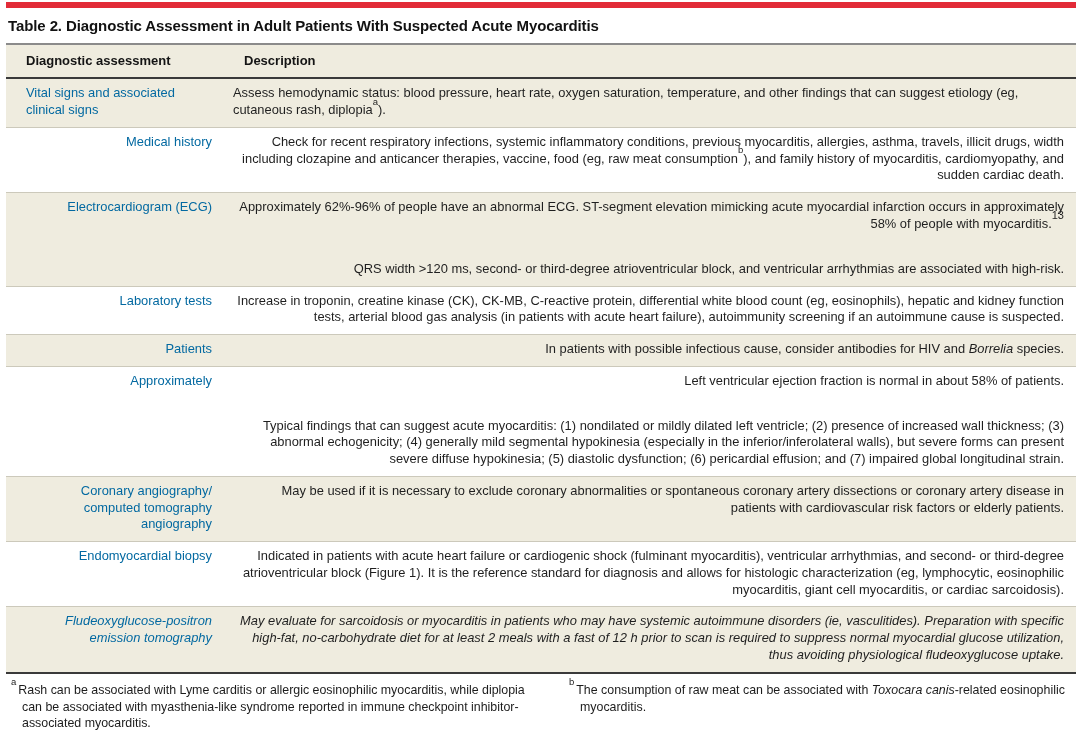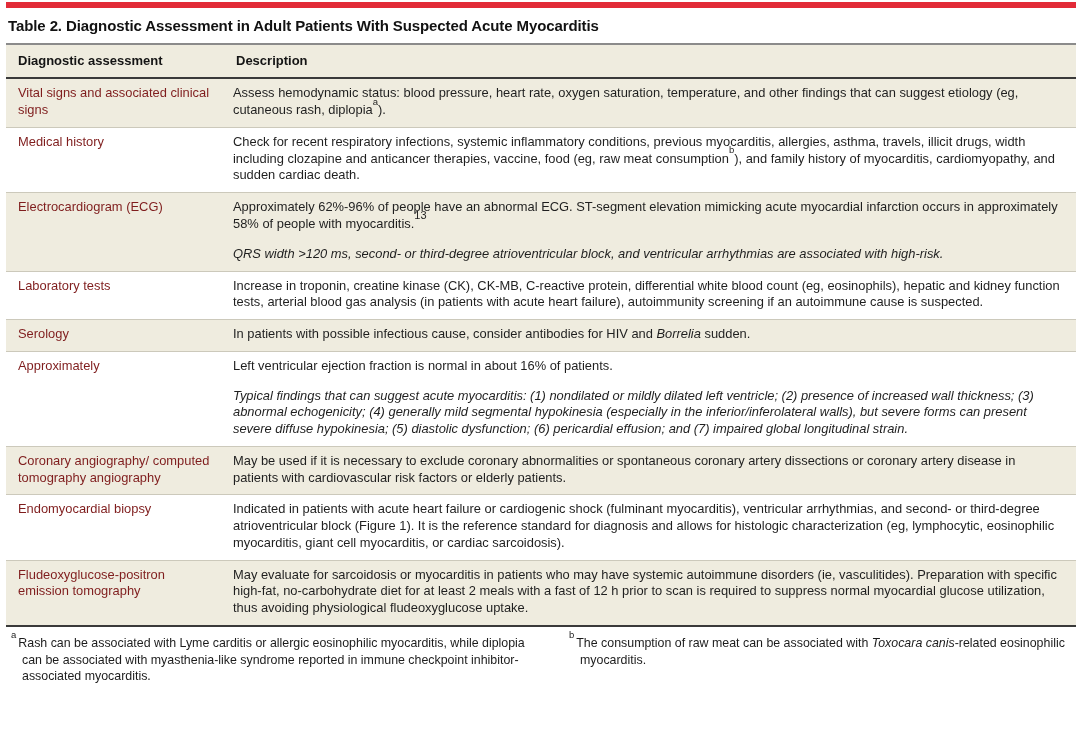--- a/index.html
+++ b/index.html
@@ -17,31 +17,31 @@
     -webkit-font-smoothing:antialiased;
   }
   .page{box-sizing:border-box;height:752px;display:flex;flex-direction:column;padding:2px 4px 8px 6px;}
   .accent-bar{height:6px;background:var(--accent);flex:0 0 auto;}
   .title{
     font-size:15px;font-weight:700;color:#121212;
     padding:8px 2px 7px 2px;border-bottom:2px solid #8b8b8b;letter-spacing:-0.1px;
   }
   table{border-collapse:collapse;width:100%;table-layout:fixed;}
   col.c1{width:218px;}
-  th,td{text-align:left;vertical-align:top;padding:6px 12px 8px 12px;}
+  th,td{text-align:left;vertical-align:top;padding:6px 12px 8px 20px;}
   thead th{
     background:var(--shade);font-weight:700;font-size:13px;
     border-bottom:2px solid var(--dark);padding-top:8px;padding-bottom:8px;color:#141414;
   }
   tbody tr:nth-child(odd){background:var(--shade);}
-  tbody tr + tr > th, tbody tr + tr > td{border-top:1px solid var(--light-rule);}
-  tbody tr:last-child > th, tbody tr:last-child > td{border-bottom:2px solid var(--dark);}
-  tbody th{font-weight:400;color:#7f1d1d;}
+  tbody tr + tr > th, tbody tr + tr > td{border-top:1px solid var(--light-rule);text-align:right;}
+  tbody tr:last-child > th, tbody tr:last-child > td{border-bottom:2px solid var(--dark);font-style:italic;}
+  tbody th{font-weight:400;color:#0369a1;}
   td.desc{padding-left:9px;}
-  .para + .para{margin-top:13px;font-style:italic;}
+  .para + .para{margin-top:28px;}
   sup{font-size:9.5px;line-height:0;position:relative;top:-4px;}
   sup.ref{font-family:Liberation Sans, sans-serif;font-size:11px;}
   em{font-style:italic;}
   .footnotes{
     display:grid;grid-template-columns:532px 1fr;column-gap:26px;
     padding:8px 2px 0 5px;font-size:12.4px;line-height:1.35;color:#1c1c1c;
   }
   .footnote{padding-left:11px;text-indent:-11px;}
   .footnote sup{margin-right:2px;}
 </style>
@@ -82,29 +82,29 @@
             <div class="para"><span>QRS width &gt;120 ms, second- or third-degree atrioventricular block, and ventricular arrhythmias are associated with high-risk.</span></div>
           </td>
         </tr>
         <tr>
           <th>Laboratory tests</th>
           <td class="desc">
             <div class="para"><span>Increase in troponin, creatine kinase (CK), CK-MB, C-reactive protein, differential white blood count (eg, eosinophils), hepatic and kidney function tests, arterial blood gas analysis (in patients with acute heart failure), autoimmunity screening if an autoimmune cause is suspected.</span></div>
           </td>
         </tr>
         <tr>
-          <th>Serology</th>
+          <th>Patients</th>
           <td class="desc">
-            <div class="para"><span>In patients with possible infectious cause, consider antibodies for HIV and </span><em>Borrelia</em><span> sudden.</span></div>
+            <div class="para"><span>In patients with possible infectious cause, consider antibodies for HIV and </span><em>Borrelia</em><span> species.</span></div>
           </td>
         </tr>
         <tr>
           <th>Approximately</th>
           <td class="desc">
-            <div class="para"><span>Left ventricular ejection fraction is normal in about 16% of patients.</span></div>
+            <div class="para"><span>Left ventricular ejection fraction is normal in about 58% of patients.</span></div>
             <div class="para"><span>Typical findings that can suggest acute myocarditis: (1) nondilated or mildly dilated left ventricle; (2) presence of increased wall thickness; (3) abnormal echogenicity; (4) generally mild segmental hypokinesia (especially in the inferior/inferolateral walls), but severe forms can present severe diffuse hypokinesia; (5) diastolic dysfunction; (6) pericardial effusion; and (7) impaired global longitudinal strain.</span></div>
           </td>
         </tr>
         <tr>
           <th>Coronary angiography/ computed tomography angiography</th>
           <td class="desc">
             <div class="para"><span>May be used if it is necessary to exclude coronary abnormalities or spontaneous coronary artery dissections or coronary artery disease in patients with cardiovascular risk factors or elderly patients.</span></div>
           </td>
         </tr>
         <tr>

